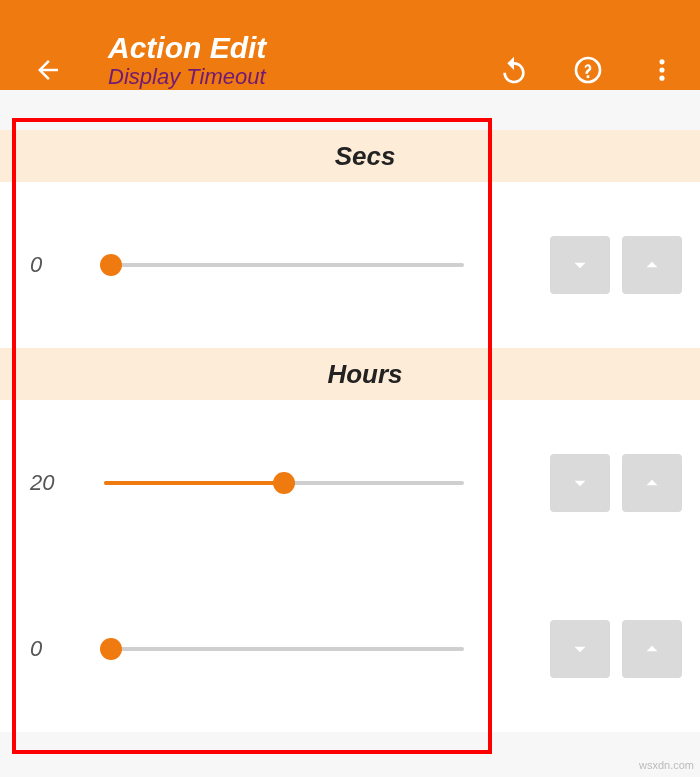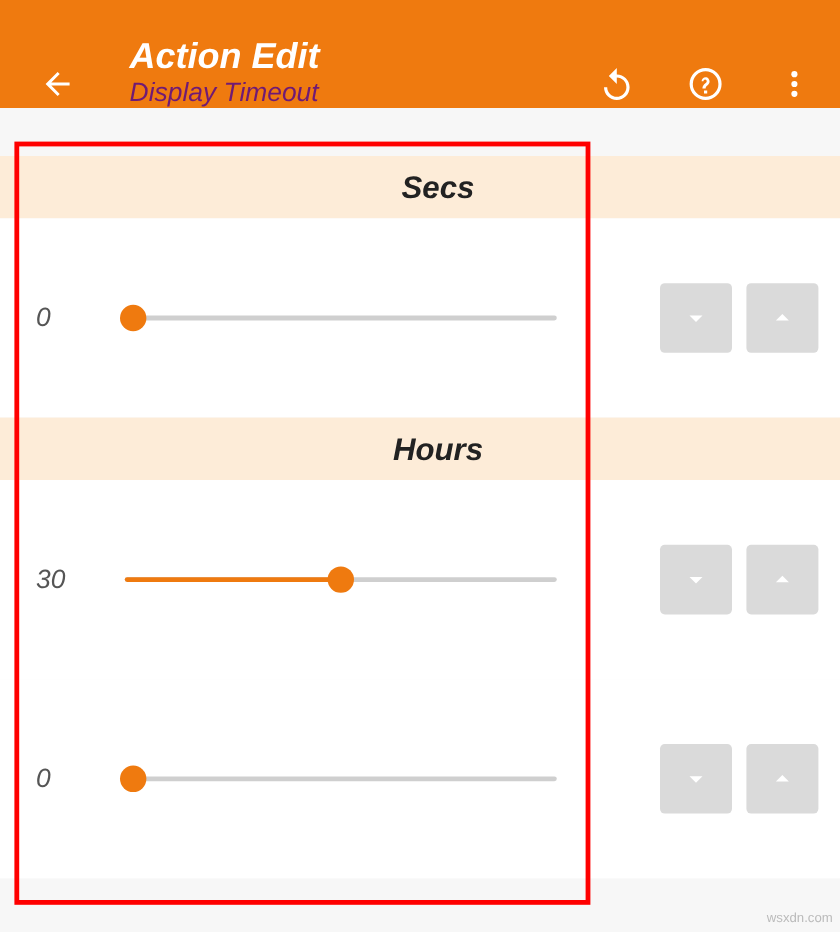--- a/index.html
+++ b/index.html
@@ -211,21 +211,21 @@
           </svg>
       </div>
     </div>
   </div>
 
   <div class="section-header">
     <span>Hours</span>
   </div>
   <div class="slider-row">
     <div class="slider-left">
-      <div class="value">30</div>
+      <div class="value">20</div>
       <div class="slider">
         <div class="track"></div>
         <div class="track-fill" style="width:50%"></div>
         <div class="thumb" style="left:50%"></div>
       </div>
     </div>
     <div class="stepper">
       <div class="step-btn">
         <svg width="26" height="26" viewBox="0 0 24 24">
             <path d="M7 10l5 5 5-5z" fill="#fff"></path>

